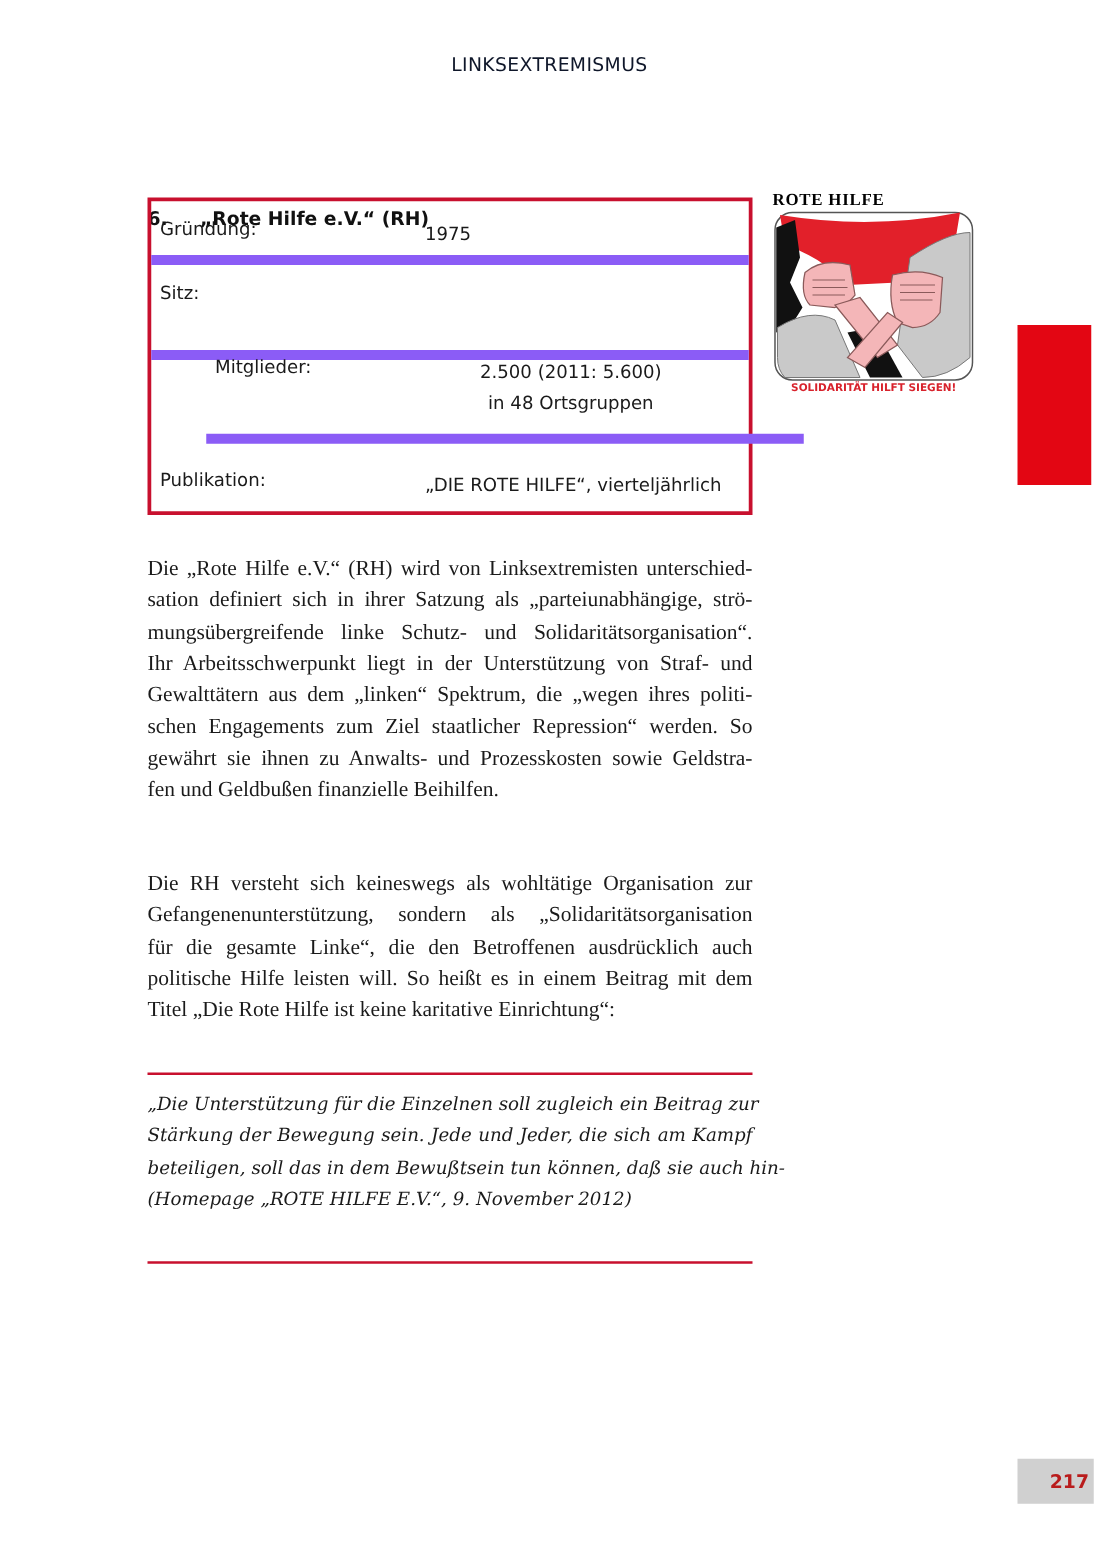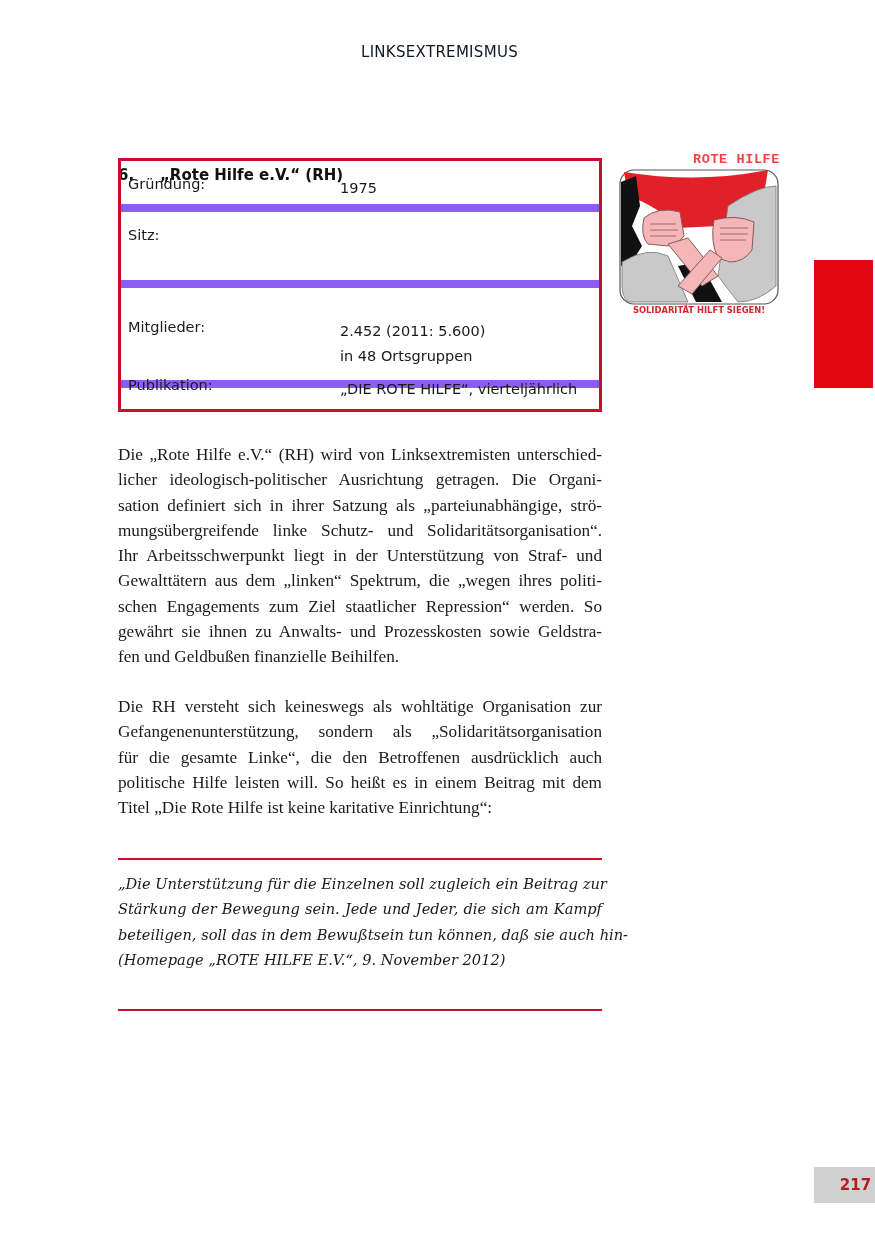--- a/index.html
+++ b/index.html
@@ -20,28 +20,28 @@
     }
     .section-heading .num { display: inline-block; width: 42px; }
     .fact-table {
       position: absolute; left: 118px; top: 158px; width: 478px; height: 248px;
       border: 3px solid #c8102e; box-sizing: content-box;
       font-family: "DejaVu Sans", sans-serif; font-size: 14.5px; color: #1a1a1a;
     }
     .fact-row { position: absolute; left: 0; width: 478px; border-bottom: 8px solid #8b5cf6; box-sizing: border-box; }
     .fact-row.last { border-bottom: none; }
     .fact-label { position: absolute; left: 7px; top: 15px; }
-    .fact-value { position: absolute; left: 219px; top: 15px; line-height: 25px; }
+    .fact-value { position: absolute; left: 219px; top: 15px; line-height: 25px; text-align: center; }
     .fact-value div { white-space: nowrap; }
     .logo {
       position: absolute; left: 618px; top: 152px; width: 162px; height: 170px;
     }
     .logo-title {
-      position: absolute; left: 0; top: 0; width: 162px; text-align: right;
-      font-family: Liberation Mono, monospace; font-weight: bold; font-size: 13.5px; color: #ef4444;
+      position: absolute; left: 0; top: 0; width: 162px; text-align: left;
+      font-family: Liberation Serif, serif; font-weight: bold; font-size: 13.5px; color: #000000;
       letter-spacing: 0.6px; line-height: 16px;
     }
     .logo-caption {
       position: absolute; left: 0; top: 153px; width: 162px; text-align: center;
       font-family: "DejaVu Sans", sans-serif; font-weight: bold; font-size: 8.4px; color: #d8222c;
       letter-spacing: 0px;
     }
     .logo svg { position: absolute; left: 0; top: 14px; }
     .side-tab {
       position: absolute; left: 814px; top: 260px; width: 59px; height: 128px; background: #e30613;
@@ -80,24 +80,24 @@
 <div class="fact-table">
   <div class="fact-row" style="top:0;height:51px;">
     <span class="fact-label">Gründung:</span>
     <div class="fact-value">
       <div>1975</div>
     </div>
   </div>
   <div class="fact-row" style="top:51px;height:76px;">
     <span class="fact-label">Sitz:</span>
   </div>
-  <div class="fact-row" style="top:143px;height:84px;">
+  <div class="fact-row" style="top:110px;height:84px;margin-left:44px;">
     <span class="fact-label">Mitglieder:</span>
     <div class="fact-value">
-      <div>2.452 (2011: 5.600)</div>
+      <div>2.500 (2011: 5.600)</div>
       <div>in 48 Ortsgruppen</div>
     </div>
   </div>
   <div class="fact-row last" style="top:203px;height:45px;">
     <span class="fact-label" style="top:13px;">Publikation:</span>
     <div class="fact-value" style="top:13px;">
       <div>„DIE ROTE HILFE“, vierteljährlich</div>
     </div>
   </div>
 </div>
@@ -118,21 +118,20 @@
     <path d="M32 58 H58 M32 64 H60 M32 70 H58" stroke="#8a5a5a" stroke-width="0.8" fill="none"></path>
     <path d="M102 62 H130 M102 68 H130 M102 74 H128" stroke="#8a5a5a" stroke-width="0.8" fill="none"></path>
   </svg>
   <div class="logo-caption">SOLIDARITÄT HILFT SIEGEN!</div>
 </div>
 
 <div class="side-tab"></div>
 
 <div class="body-text" style="top:442px;">
   <span class="line">Die „Rote Hilfe e.V.“ (RH) wird von Linksextremisten unterschied-</span>
-  <span class="line">licher ideologisch-politischer Ausrichtung getragen. Die Organi-</span>
   <span class="line">sation definiert sich in ihrer Satzung als „parteiunabhängige, strö-</span>
   <span class="line">mungsübergreifende linke Schutz- und Solidaritätsorganisation“.</span>
   <span class="line">Ihr Arbeitsschwerpunkt liegt in der Unterstützung von Straf- und</span>
   <span class="line">Gewalttätern aus dem „linken“ Spektrum, die „wegen ihres politi-</span>
   <span class="line">schen Engagements zum Ziel staatlicher Repression“ werden. So</span>
   <span class="line">gewährt sie ihnen zu Anwalts- und Prozesskosten sowie Geldstra-</span>
   <span class="line end">fen und Geldbußen finanzielle Beihilfen.</span>
 </div>
 
 <div class="body-text" style="top:694px;">

